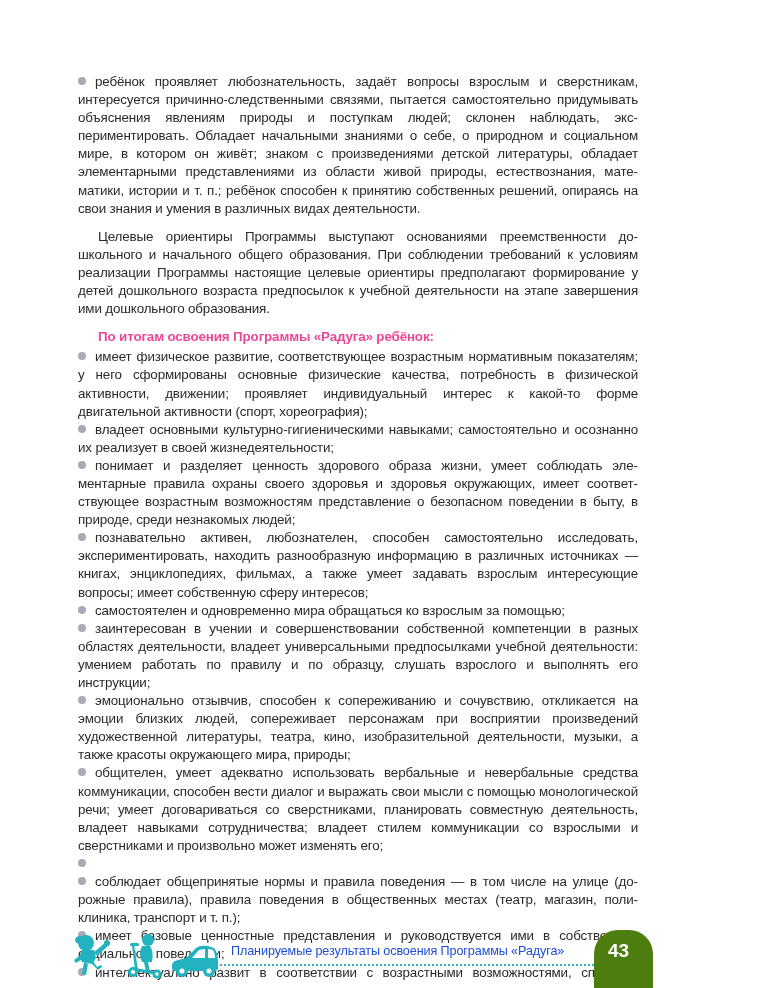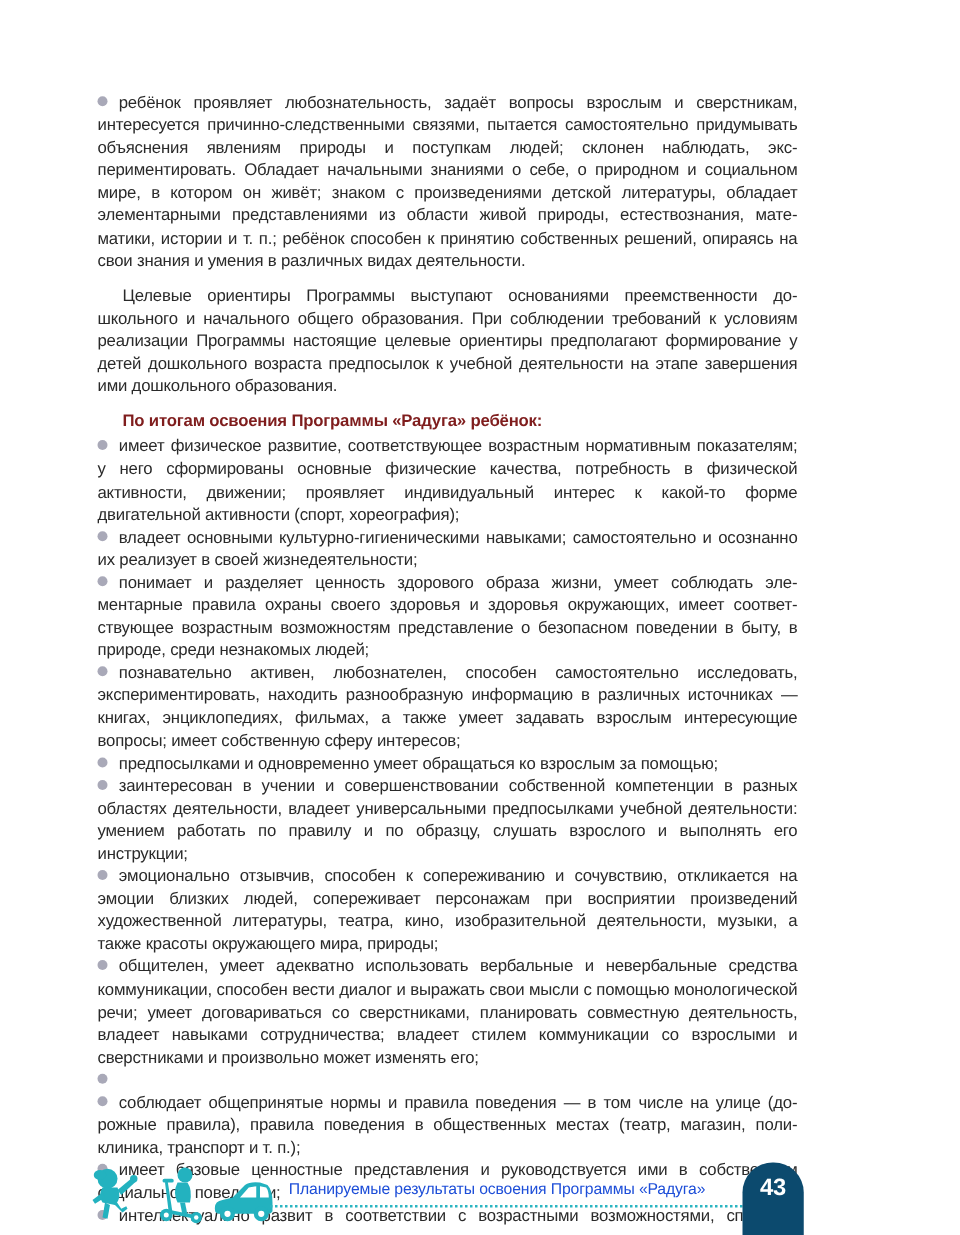--- a/index.html
+++ b/index.html
@@ -40,21 +40,21 @@
     }
     .paragraph {
       margin: 10px 0 0 0;
       text-indent: 20px;
     }
     .section-heading {
       margin: 10px 0 2px 0;
       padding-left: 20px;
       font-weight: bold;
       font-size: 13.4px;
-      color: #7f1d1d;
+      color: #ec4899;
     }
     .list {
       margin: 0;
       padding: 0;
     }
     .footer {
       position: absolute;
       left: 0;
       top: 920px;
       width: 768px;
@@ -77,23 +77,23 @@
       left: 216px;
       top: 44px;
       width: 378px;
       height: 0;
       border-top: 2.5px dotted #2bb5c2;
     }
     .page-tab {
       position: absolute;
       left: 594px;
       top: 10px;
-      width: 49px;
+      width: 59px;
       height: 58px;
-      background: #0c4a6e;
+      background: #4d7c0f;
       border-radius: 24px 24px 0 0;
     }
     .page-number {
       position: absolute;
       left: 0;
       top: 10px;
       width: 49px;
       text-align: center;
       font-weight: bold;
       font-size: 19px;
@@ -110,21 +110,21 @@
 
   <p class="paragraph">Целевые ориентиры Программы выступают основаниями преемственности до­школьного и начального общего образования. При соблюдении требований к услови­ям реализации Программы настоящие целевые ориентиры предполагают формиро­вание у детей дошкольного возраста предпосылок к учебной деятельности на этапе завершения ими дошкольного образования.</p>
 
   <p class="section-heading">По итогам освоения Программы «Радуга» ребёнок:</p>
 
   <div class="list">
     <p class="bullet-item"><span class="bullet-dot"></span><span>имеет физическое развитие, соответствующее возрастным нормативным пока­зателям; у него сформированы основные физические качества, потребность в физи­ческой активности, движении; проявляет индивидуальный интерес к какой-то форме двигательной активности (спорт, хореография);</span></p>
     <p class="bullet-item"><span class="bullet-dot"></span><span>владеет основными культурно-гигиеническими навыками; самостоятельно и осо­знанно их реализует в своей жизнедеятельности;</span></p>
     <p class="bullet-item"><span class="bullet-dot"></span><span>понимает и разделяет ценность здорового образа жизни, умеет соблюдать эле­ментарные правила охраны своего здоровья и здоровья окружающих, имеет соответ­ствующее возрастным возможностям представление о безопасном поведении в быту, в природе, среди незнакомых людей;</span></p>
     <p class="bullet-item"><span class="bullet-dot"></span><span>познавательно активен, любознателен, способен самостоятельно исследовать, экспериментировать, находить разнообразную информацию в различных источни­ках — книгах, энциклопедиях, фильмах, а также умеет задавать взрослым интересую­щие вопросы; имеет собственную сферу интересов;</span></p>
-    <p class="bullet-item"><span class="bullet-dot"></span><span>предпосылками и одновременно умеет обращаться ко взрослым за помощью;</span></p>
+    <p class="bullet-item"><span class="bullet-dot"></span><span>самостоятелен и одновременно мира обращаться ко взрослым за помощью;</span></p>
     <p class="bullet-item"><span class="bullet-dot"></span><span>заинтересован в учении и совершенствовании собственной компетенции в разных областях деятельности, владеет универсальными предпосылками учебной деятельно­сти: умением работать по правилу и по образцу, слушать взрослого и выполнять его инструкции;</span></p>
     <p class="bullet-item"><span class="bullet-dot"></span><span>эмоционально отзывчив, способен к сопереживанию и сочувствию, откликается на эмоции близких людей, сопереживает персонажам при восприятии произведений художественной литературы, театра, кино, изобразительной деятельности, музыки, а также красоты окружающего мира, природы;</span></p>
     <p class="bullet-item"><span class="bullet-dot"></span><span>общителен, умеет адекватно использовать вербальные и невербальные средства коммуникации, способен вести диалог и выражать свои мысли с помощью моно­логической речи; умеет договариваться со сверстниками, планировать совместную деятельность, владеет навыками сотрудничества; владеет стилем коммуникации со взрослыми и сверстниками и произвольно может изменять его;</span></p>
     <p class="bullet-item"><span class="bullet-dot"></span></p>
     <p class="bullet-item"><span class="bullet-dot"></span><span>соблюдает общепринятые нормы и правила поведения — в том числе на улице (до­рожные правила), правила поведения в общественных местах (театр, магазин, поли­клиника, транспорт и т. п.);</span></p>
     <p class="bullet-item"><span class="bullet-dot"></span><span>имеет базовые ценностные представления и руководствуется ими в собственном социальном поведении;</span></p>
     <p class="bullet-item"><span class="bullet-dot"></span><span>интеллектуально развит в соответствии с возрастными возможностями, способен решать интеллектуальные задачи;</span></p>
   </div>
 </div>
 

